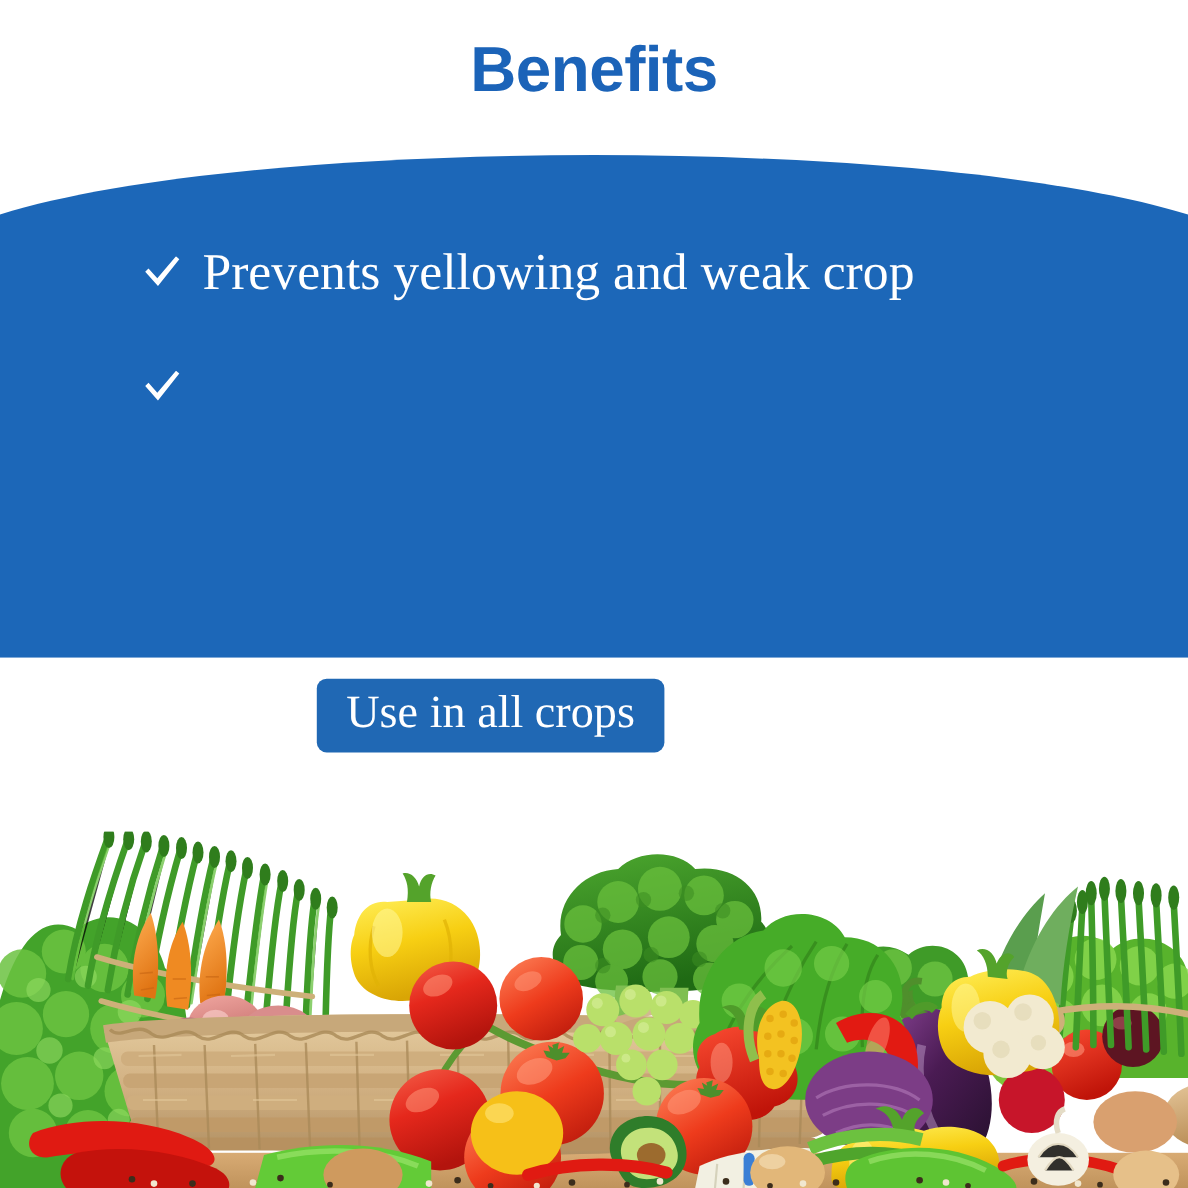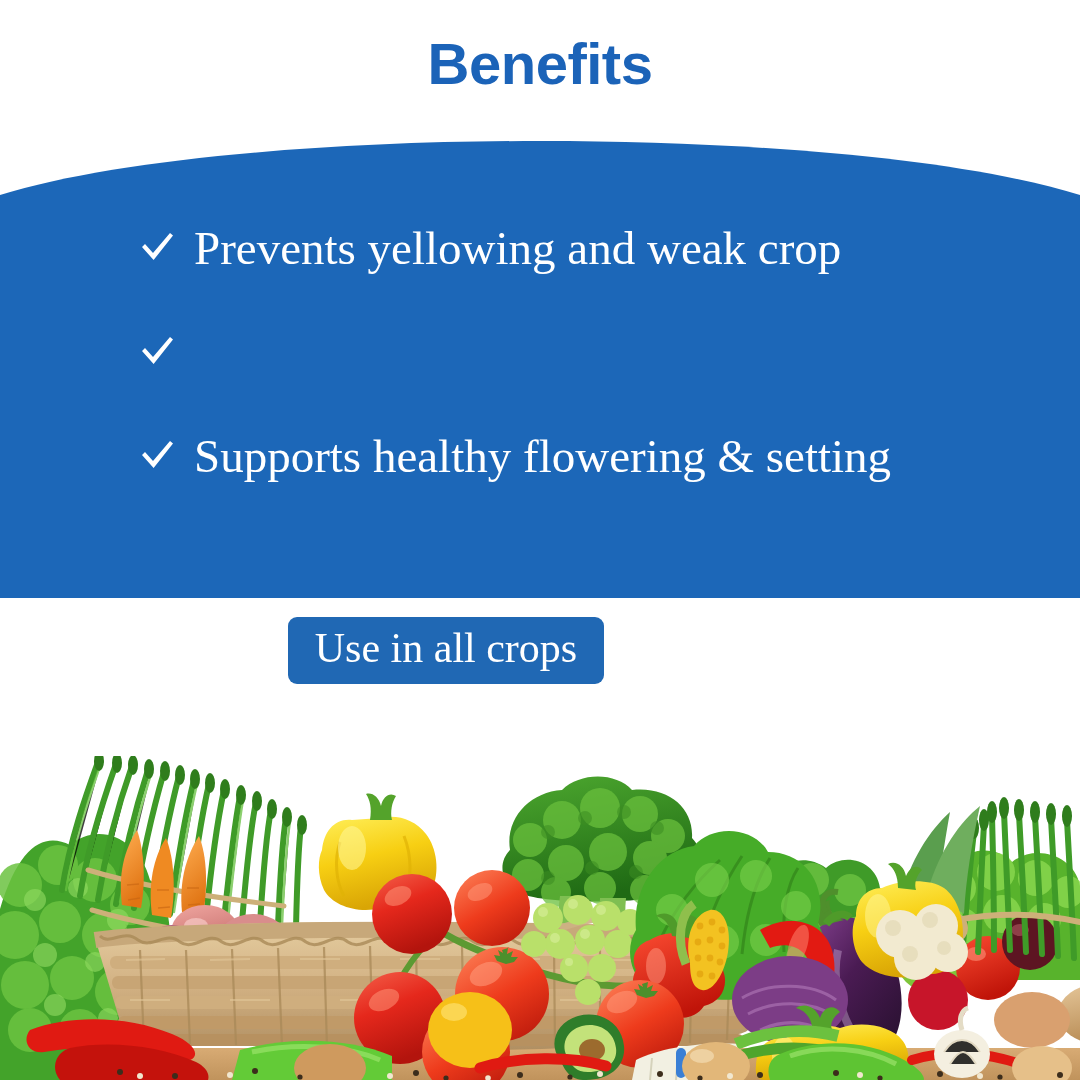--- a/index.html
+++ b/index.html
@@ -26,21 +26,21 @@
     line-height:1;
   }
 
   
   .blue-panel {
     position:absolute; left:0; top:110px; width:1080px; height:488px;
   }
   .blue-panel svg { display:block; width:1080px; height:488px; }
 
   .benefit-list {
-    position:absolute; left:16px; top:110px; width:940px; height:488px;
+    position:absolute; left:6px; top:110px; width:940px; height:488px;
     padding:86px 0 0 0;
   }
   .benefit-item {
     display:flex; align-items:center;
     height:104px;
     padding-left:124px;
     color:#ffffff;
   }
   .check-icon {
     width:34px; height:40px; margin-right:20px;
@@ -107,28 +107,20 @@
     </div>
 
     <div class="benefit-item">
       <span class="check-icon">
         <svg width="34" height="30" viewBox="0 0 34 30">
           <path d="M2,14 L5,11 L13,20 L30,0 L33,2.6 L13.6,27 Z" fill="#ffffff"></path>
         </svg>
       </span>
     </div>
 
-    <div class="benefit-item">
-      <span class="check-icon">
-        <svg width="34" height="30" viewBox="0 0 34 30">
-          <path d="M2,14 L5,11 L13,20 L30,0 L33,2.6 L13.6,27 Z" fill="#ffffff"></path>
-        </svg>
-      </span>
-      <span class="benefit-text">Supports healthy flowering &amp; setting</span>
-    </div>
 
 
   </div>
 
   <div class="badge-row">
     <div class="badge">Use in all crops</div>
   </div>
 
   <div class="photo">
     <svg viewBox="0 0 1080 380" preserveAspectRatio="none" aria-hidden="true">

